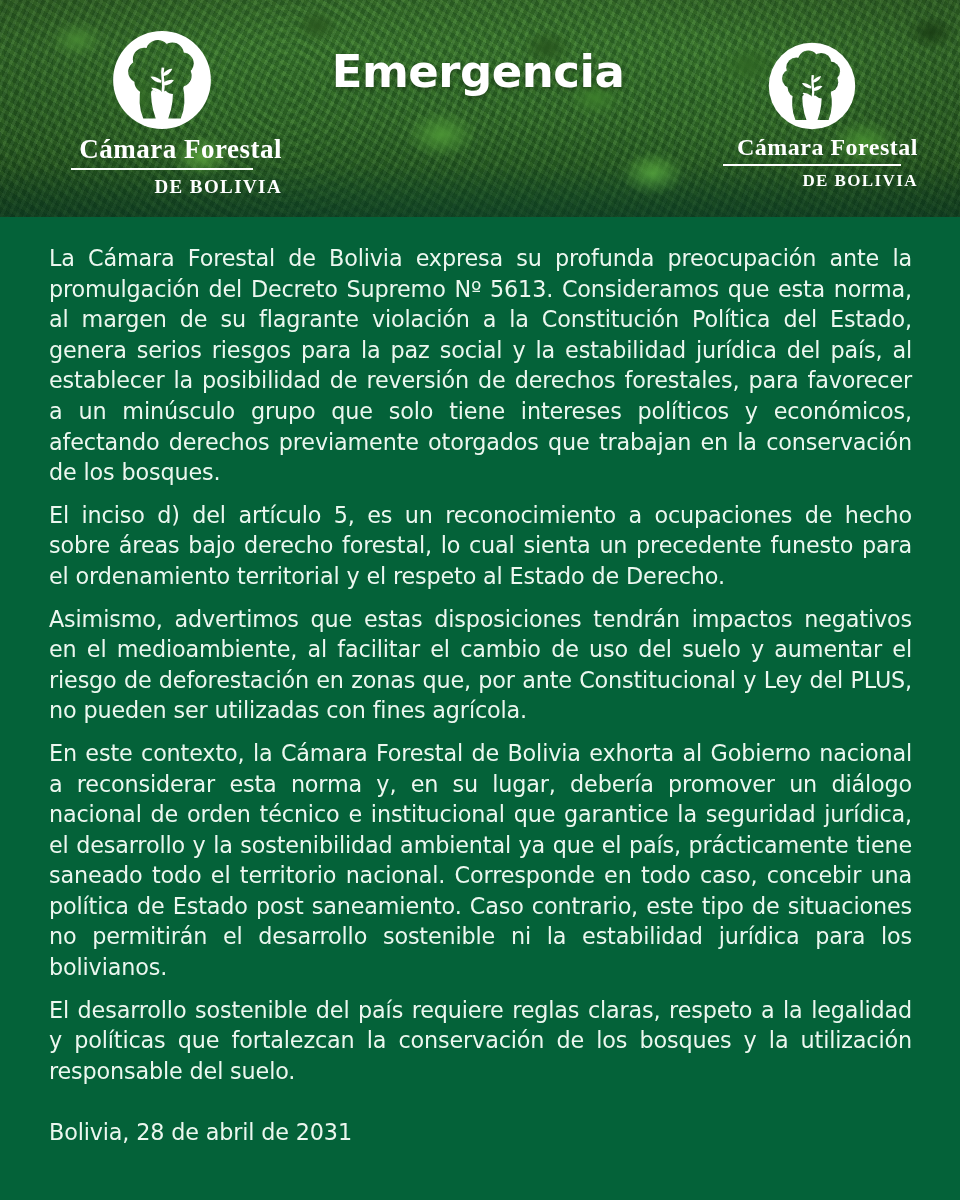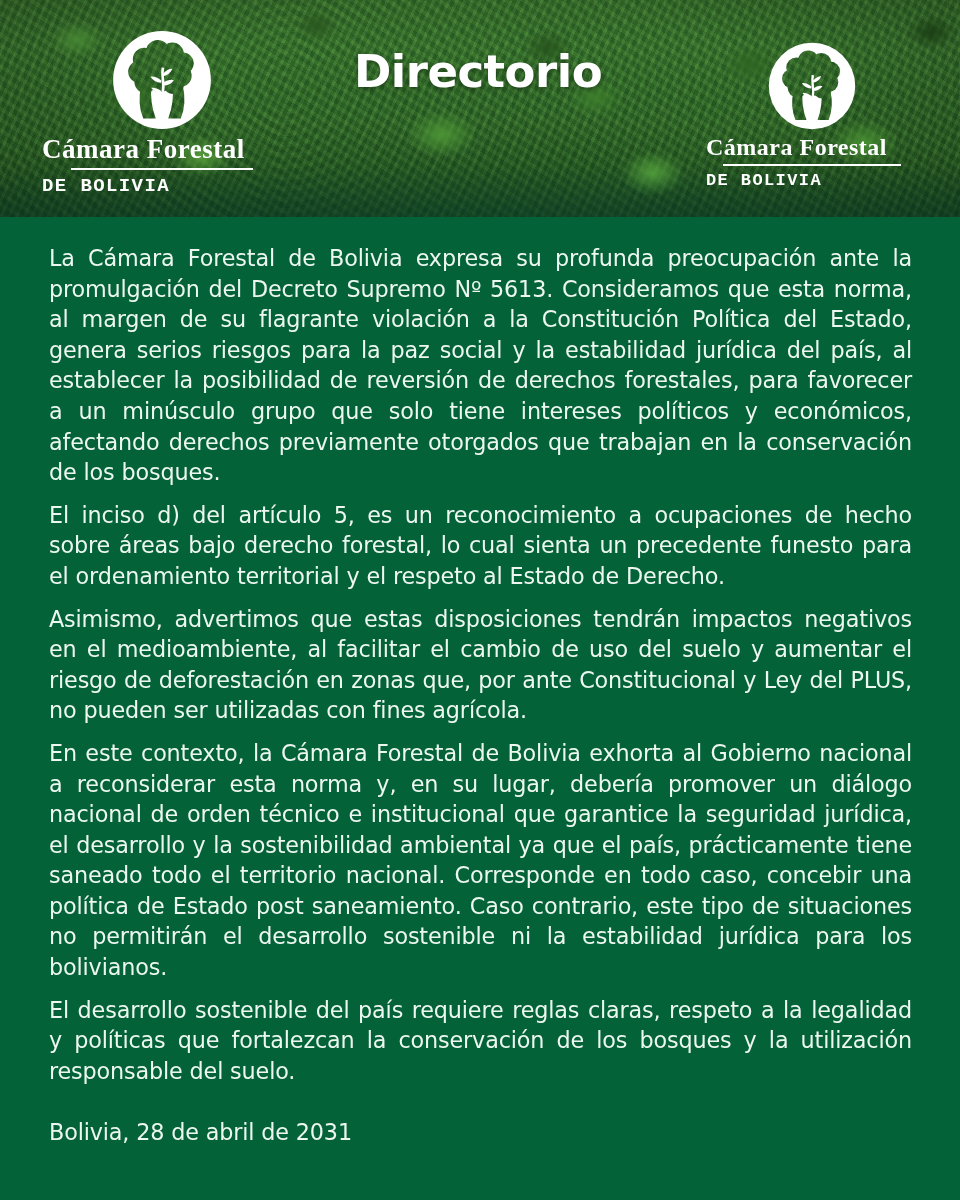--- a/index.html
+++ b/index.html
@@ -51,21 +51,21 @@
     position: absolute;
     inset: 0;
     background:
       radial-gradient(ellipse 760px 300px at 50% 45%, rgba(0,0,0,0) 35%, rgba(0,0,0,.28) 100%),
       linear-gradient(180deg, rgba(0,0,0,.12) 0%, rgba(0,0,0,0) 22%, rgba(0,0,0,0) 76%, rgba(4,60,46,.42) 100%);
   }
 
   
   .logo {
     position: absolute;
-    text-align: left;
+    text-align: right;
     color: #ffffff;
   }
   .logo.left  { left: 42px; top: 28px;  width: 240px; }
   .logo.right { left: 706px; top: 40px; width: 212px; }
 
   .logo-mark { margin: 0 auto; display: block; }
   .logo.left  .logo-mark { width: 104px; height: 104px; }
   .logo.right .logo-mark { width: 92px;  height: 92px; }
 
   .logo-name {
@@ -81,21 +81,21 @@
 
   .logo-rule {
     height: 2px;
     background: #ffffff;
     margin: 5px auto 0;
   }
   .logo.left  .logo-rule { width: 182px; }
   .logo.right .logo-rule { width: 178px; }
 
   .logo-sub {
-    font-family: Liberation Mono, monospace;
+    font-family: Liberation Serif, serif;
     font-weight: bold;
     color: #ffffff;
     letter-spacing: 1.4px;
     line-height: 1;
     white-space: nowrap;
   }
   .logo.left  .logo-sub { font-size: 19px; margin-top: 7px; }
   .logo.right .logo-sub { font-size: 17px; margin-top: 6px; }
 
   
@@ -184,21 +184,21 @@
         </mask>
       </defs>
       <rect x="0" y="0" width="100" height="100" fill="#ffffff" mask="url(#treeMaskL)"></rect>
     </svg>
     <div class="logo-name">Cámara Forestal</div>
     <div class="logo-rule"></div>
     <div class="logo-sub">DE BOLIVIA</div>
   </div>
 
   <div class="banner-title">
-    <div>Directorio</div>
+    <div>Emergencia</div>
   </div>
 
   <div class="logo right">
     <svg class="logo-mark" viewBox="0 0 100 100">
       <defs>
         <mask id="treeMaskR">
           <rect x="0" y="0" width="100" height="100" fill="#000"></rect>
           <circle cx="50" cy="50" r="47" fill="#fff"></circle>
           <g fill="#000">
             <circle cx="33" cy="30" r="11"></circle>

